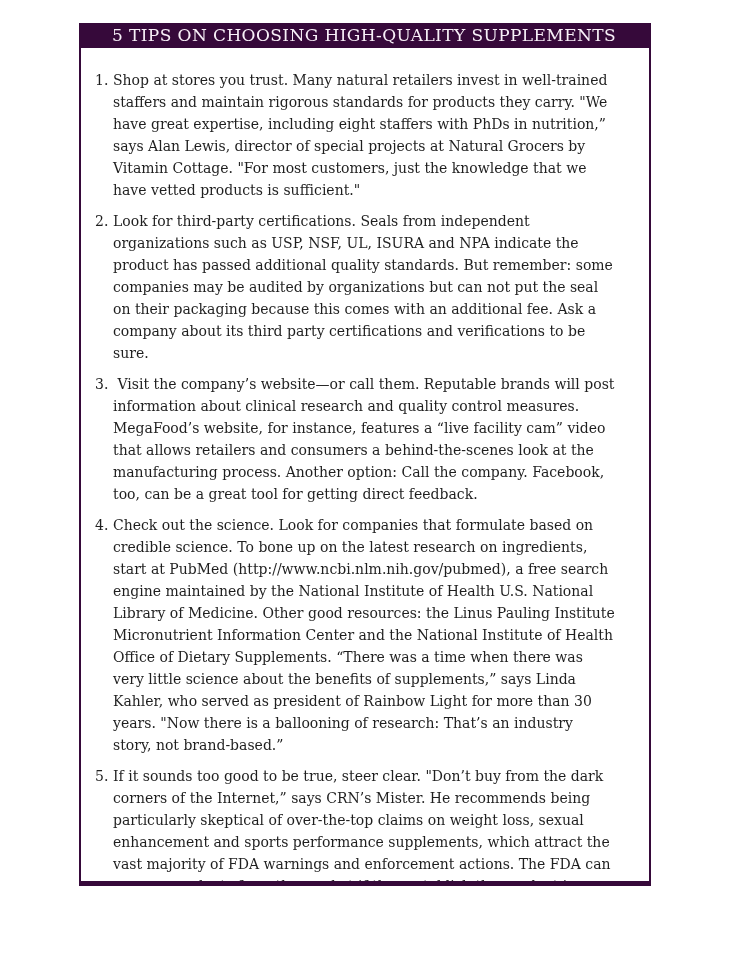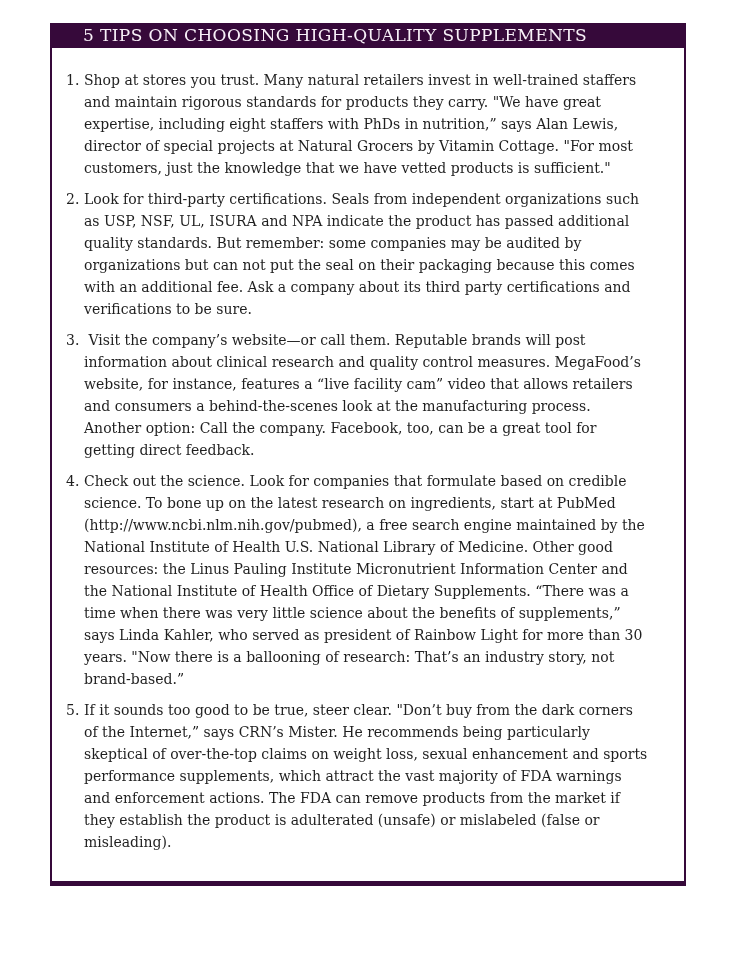--- a/index.html
+++ b/index.html
@@ -9,23 +9,23 @@
   }
   body {
     width: 740px;
     height: 957px;
     position: relative;
     font-family: "DejaVu Serif", serif;
     overflow: hidden;
   }
   .frame {
     position: absolute;
-    left: 50px;
+    left: 79px;
     top: 23px;
-    width: 636px;
+    width: 572px;
   }
   .panel-header {
     background: #36093a;
     height: 25px;
     line-height: 25px;
     box-sizing: border-box;
     padding-left: 33px;
     font-size: 17px;
     letter-spacing: 0.4px;
     color: #f8f0f8;

